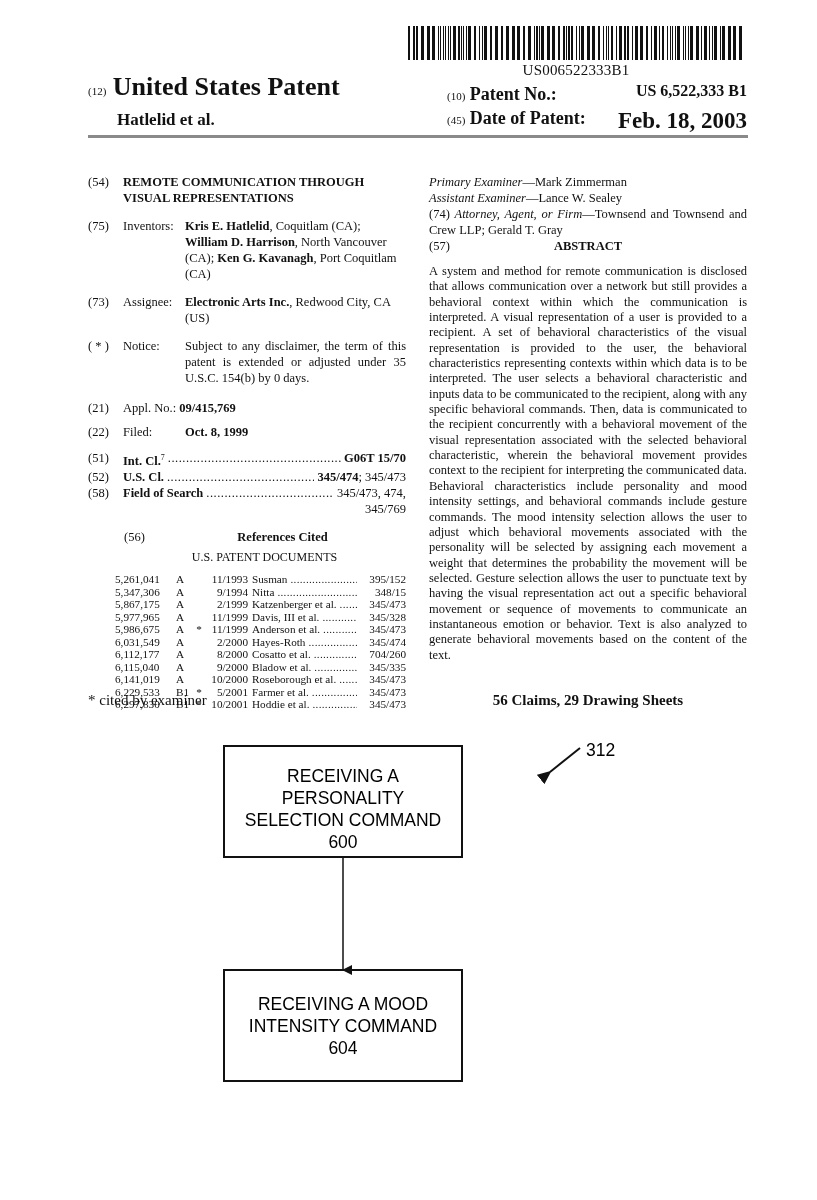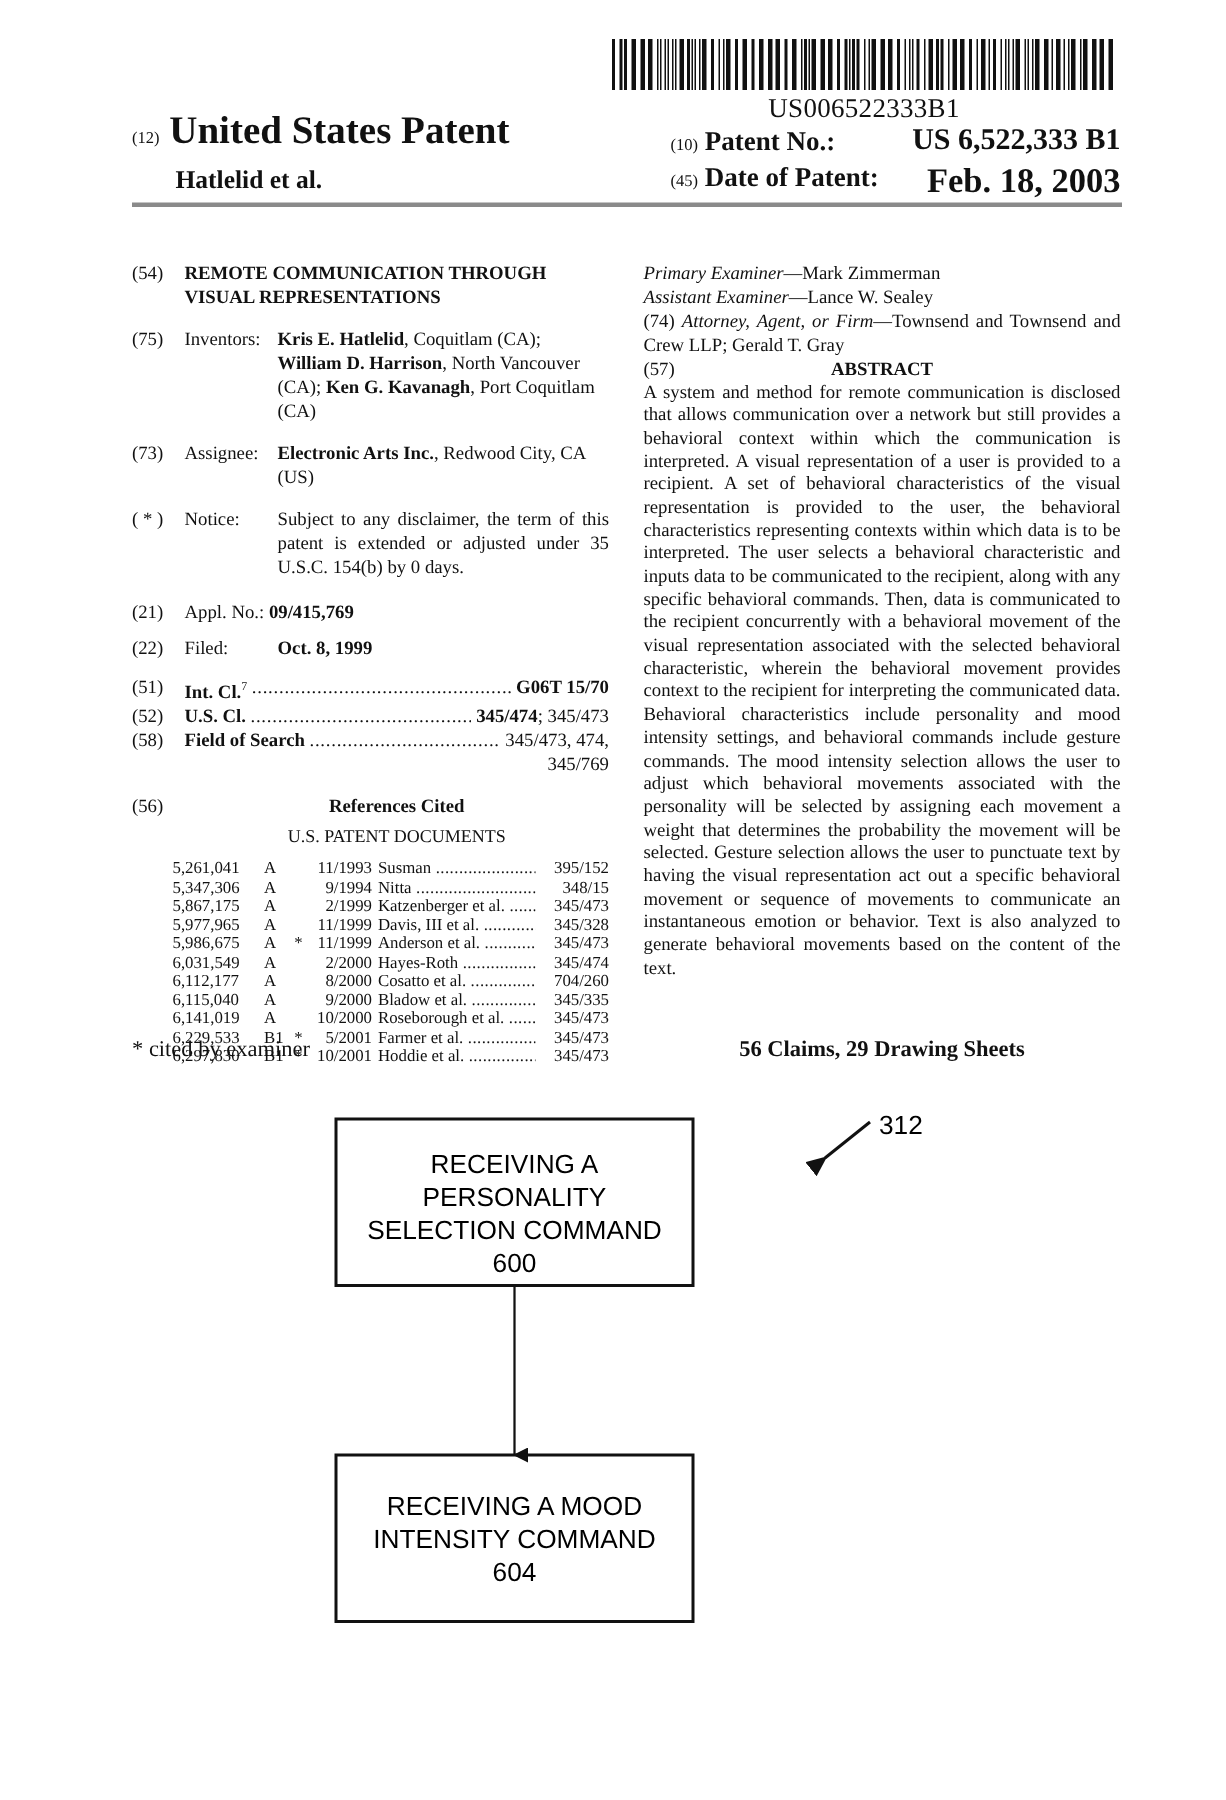--- a/index.html
+++ b/index.html
@@ -1,65 +1,65 @@
 <!DOCTYPE html>
 <html><head>
 <meta charset="utf-8">
 <style>
   html, body { margin: 0; padding: 0; background: #ffffff; }
   body { width: 817px; height: 1200px; position: relative; overflow: hidden;
          font-family: "Liberation Serif", "DejaVu Serif", serif; color: #111; }
   .abs { position: absolute; }
   .barcode { left: 408px; top: 26px; width: 336px; height: 34px; }
-  .barcode-num { left: 408px; top: 62px; width: 336px; text-align: center; font-size: 18px; letter-spacing: 0.2px; }
+  .barcode-num { left: 408px; top: 62px; width: 336px; text-align: center; font-size: 15px; letter-spacing: 0.2px; }
   .code-num { font-size: 11px; font-weight: normal; }
   .hdr-left-1 { left: 88px; top: 72px; font-size: 26px; font-weight: bold; white-space: nowrap; }
   .hdr-left-2 { left: 117px; top: 110px; font-size: 17px; font-weight: bold; white-space: nowrap; }
   .hdr-right-1 { left: 447px; top: 84px; width: 300px; font-size: 18px; font-weight: bold; }
   .hdr-right-2 { left: 447px; top: 108px; width: 300px; font-size: 18px; font-weight: bold; }
-  .hdr-right-1 .val { position: absolute; right: 0; top: -2px; font-size: 20px; margin-left: 40px; }
+  .hdr-right-1 .val { position: absolute; right: 0; top: -2px; font-size: 16px; margin-left: 40px; }
   .hdr-right-2 .val { position: absolute; right: 0; top: 0; font-size: 23px; }
   .rule { left: 88px; top: 135px; width: 660px; height: 3px; background: #8a8a8a; }
 
   .col-left { left: 88px; top: 174px; width: 318px; font-size: 12.5px; line-height: 16px; }
   .field { position: relative; margin-bottom: 8px; }
   .field .num { position: absolute; left: 0; top: 0; text-align: center; }
   .field .lbl { position: absolute; left: 35px; top: 0; }
   .field .val { margin-left: 97px; }
   .field .full { margin-left: 35px; }
   .title-f .full { font-weight: bold; }
   .notice .val { text-align: justify; }
   .dots-line { position: relative; display: flex; white-space: nowrap; }
   .dots-line .num { width: 35px; flex: none; }
   .dots-line .lbl { font-weight: bold; flex: none; }
   .dots-line .dots { flex: 1; overflow: hidden; margin: 0 3px; }
   .dots-line .dots::before { content: "............................................................................................................."; letter-spacing: 0.5px; }
   .dots-line .v { flex: none; }
   .cont { text-align: right; }
-  .refs-head { position: relative; margin-top: 8px; }
+  .refs-head { position: relative; margin-top: 8px; margin-left: 36px; }
   .refs-head .title { text-align: center; font-weight: bold; margin-left: 35px; }
   .refs-sub { text-align: center; margin-left: 35px; margin-top: 4px; font-size: 12px; }
   .refs-table { margin-top: 8px; margin-left: 27px; font-size: 11.2px; line-height: 12.5px; }
   .ref-row { display: flex; white-space: nowrap; }
   .ref-row .pn { width: 61px; }
   .ref-row .kd { width: 18px; }
   .ref-row .star { width: 10px; text-align: center; }
   .ref-row .dt { width: 44px; text-align: right; margin-right: 4px; }
   .ref-row .nm { flex: 1; display: flex; overflow: hidden; }
   .ref-row .nm .dots { flex: 1; overflow: hidden; margin: 0 3px; }
   .ref-row .nm .dots::before { content: "..........................................................................."; letter-spacing: 0.3px; }
   .ref-row .cl { flex: none; text-align: right; width: 46px; }
   .cited { left: 88px; top: 692px; font-size: 15px; }
 
   .col-right { left: 429px; top: 174px; width: 318px; font-size: 12.5px; line-height: 16px; }
   .col-right i { font-style: italic; }
   .abs-head { position: relative; margin-top: 0; height: 16px; }
   .abs-head .num { position: absolute; left: 0; }
   .abs-head .title { position: absolute; left: 0; right: 0; text-align: center; font-weight: bold; }
-  .abstract { text-align: justify; font-size: 12.5px; line-height: 15.35px; }
+  .abstract { margin-top: 10px; text-align: justify; font-size: 12.5px; line-height: 15.35px; }
   .claims { left: 429px; top: 692px; width: 318px; text-align: center; font-weight: bold; font-size: 15px; }
 
   .diagram { left: 0; top: 720px; width: 817px; height: 400px; }
   .box-text { font-family: "Liberation Sans", "DejaVu Sans", sans-serif; font-size: 17.5px; }
 </style>
 </head>
 <body>
 
 <svg class="abs barcode" id="barcode-svg" viewBox="0 0 336 34" preserveAspectRatio="none">
     <rect x="0" y="0" width="2" height="34" fill="#111"></rect>

